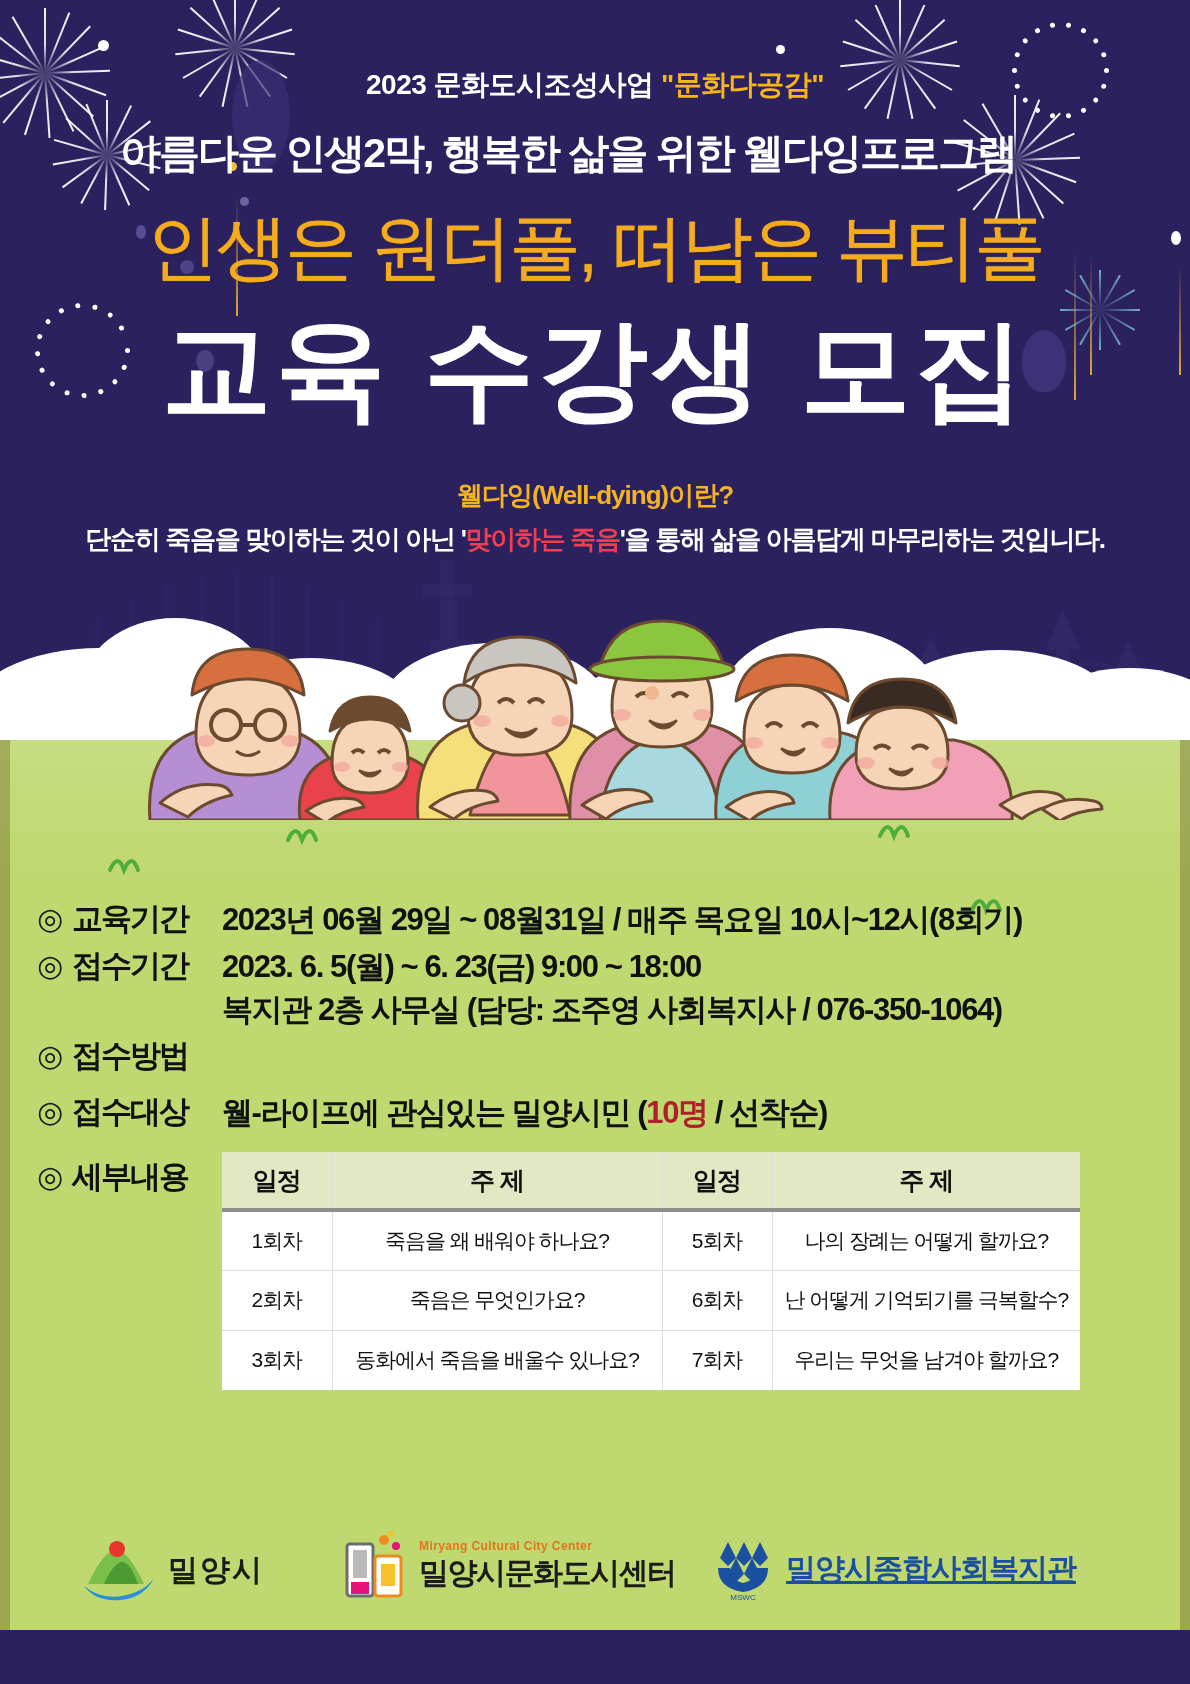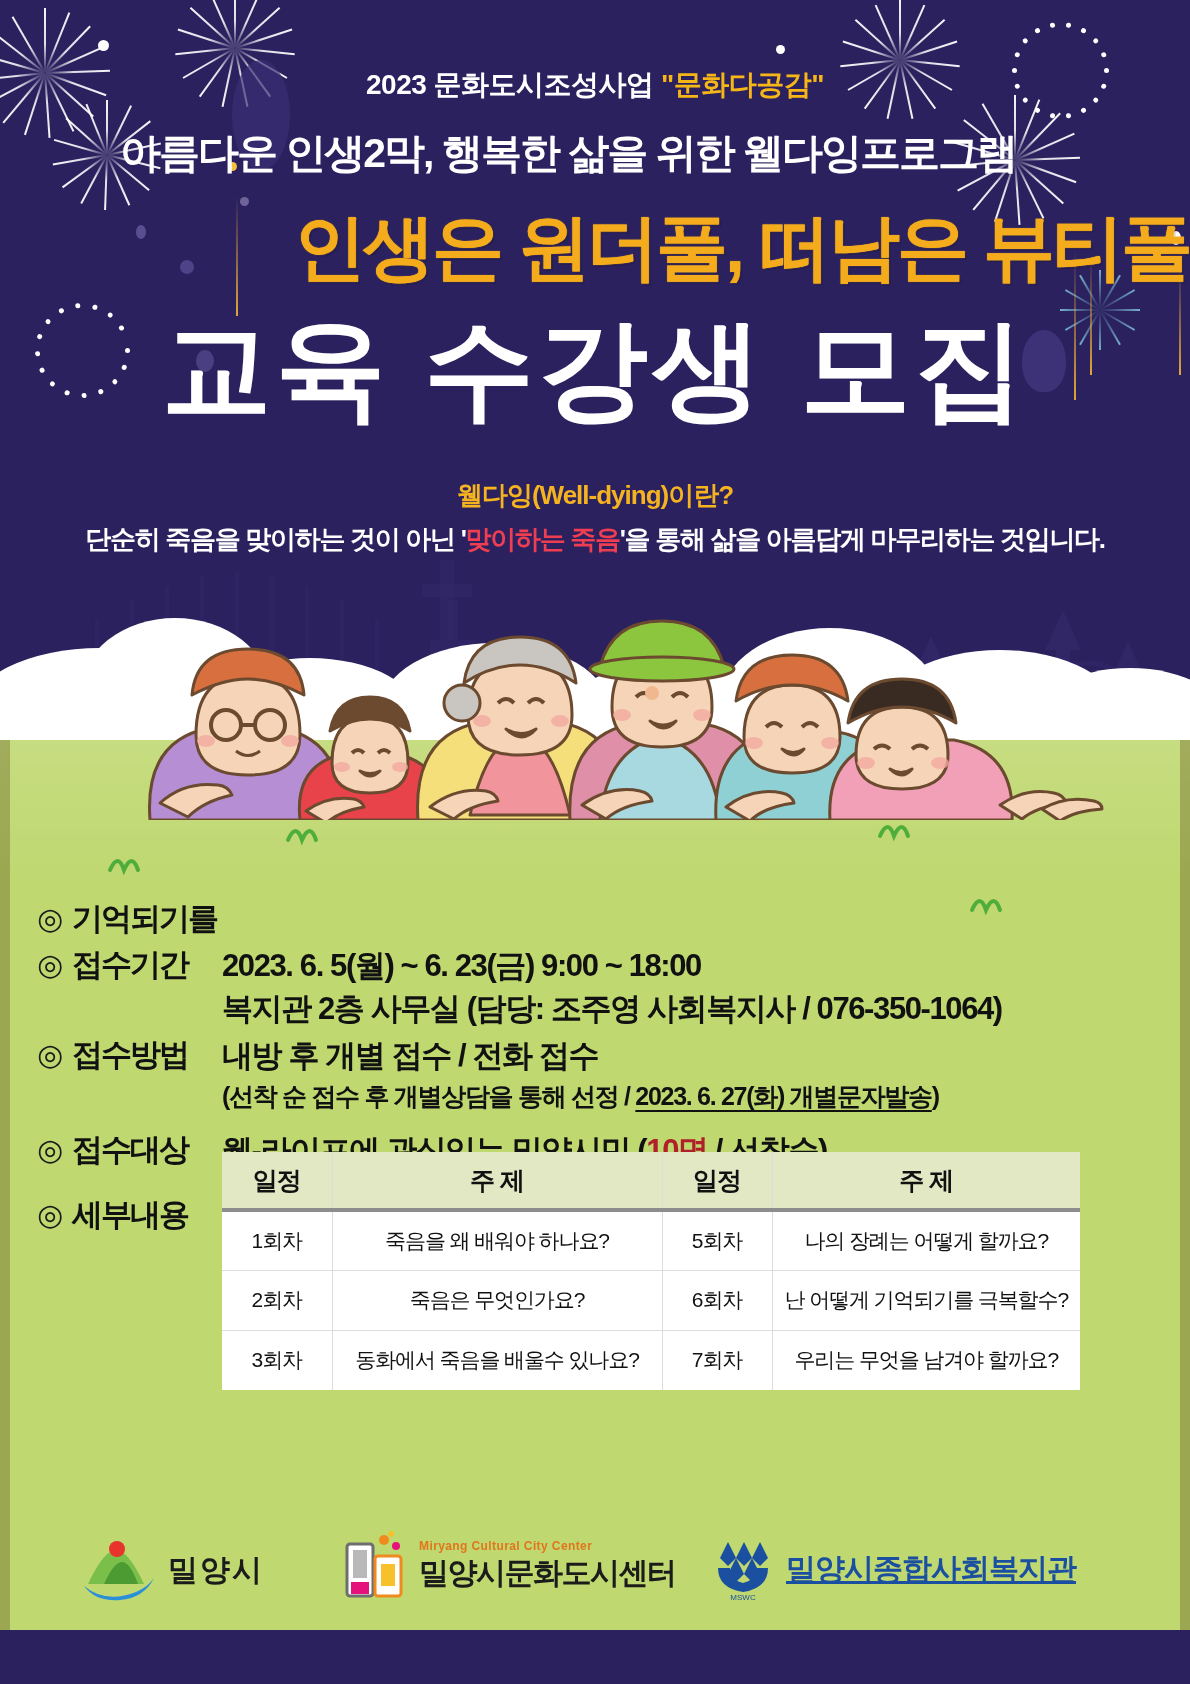--- a/index.html
+++ b/index.html
@@ -63,22 +63,22 @@
 
   .subtitle {
     position: absolute; top: 126px; left: 0; width: 1136px;
     text-align: center;
     font-size: 41px; font-weight: 700; color: #ffffff;
     letter-spacing: -2px; white-space: nowrap;
   }
 
   .headline {
     position: absolute; top: 200px; left: 0; width: 1190px;
-    text-align: right;
-    font-size: 72px; font-weight: 700; color: #f5ac1c;
+    text-align: center;
+    font-size: 72px; font-weight: 400; color: #f5ac1c;
     letter-spacing: -3px; white-space: nowrap;
     text-shadow: 0 0 1px #f5ac1c, 2px 2px 0 rgba(0,0,0,.12);
   }
 
   .headline2 {
     position: absolute; top: 300px; left: 0; width: 1190px;
     text-align: center;
     font-size: 110px; font-weight: 700; color: #ffffff;
     letter-spacing: 4px; white-space: nowrap; line-height: 1.25;
   }
@@ -502,41 +502,38 @@
       <path d="M288 40 q8 -18 14 0 q8 -18 14 0"></path>
       <path d="M880 36 q8 -18 14 0 q8 -18 14 0"></path>
       <path d="M972 110 q8 -18 14 0 q8 -18 14 0"></path>
     </g>
   </svg>
 
   <div class="info">
 
     <div class="info-row">
       <div class="bullet">◎</div>
-      <div class="label">기억되기를</div>
+      <div class="label">교육기간</div>
       <div class="value">
+        <div class="ln">2023년 06월 29일 ~ 08월31일 / 매주 목요일 10시~12시(8회기)</div>
       </div>
     </div>
 
     <div class="info-row">
       <div class="bullet">◎</div>
       <div class="label">접수기간</div>
       <div class="value">
         <div class="ln">2023. 6. 5(월) ~ 6. 23(금) 9:00 ~ 18:00</div>
         <div class="ln">복지관 2층 사무실 (담당: 조주영 사회복지사 / 076-350-1064)</div>
       </div>
     </div>
 
     <div class="info-row">
       <div class="bullet">◎</div>
       <div class="label">접수방법</div>
-      <div class="value">
-        <div class="ln">내방 후 개별 접수 / 전화 접수</div>
-        <div class="ln small"><span>(선착 순 접수 후 개별상담을 통해 선정 / </span><span class="bold-u">2023. 6. 27(화) 개별문자발송</span><span>)</span></div>
-      </div>
     </div>
 
     <div class="info-row" style="margin-top:14px;">
       <div class="bullet">◎</div>
       <div class="label">접수대상</div>
       <div class="value">
         <div class="ln"><span>웰-라이프에 관심있는 밀양시민 (</span><span class="red">10명</span><span> / 선착순)</span></div>
       </div>
     </div>
 

